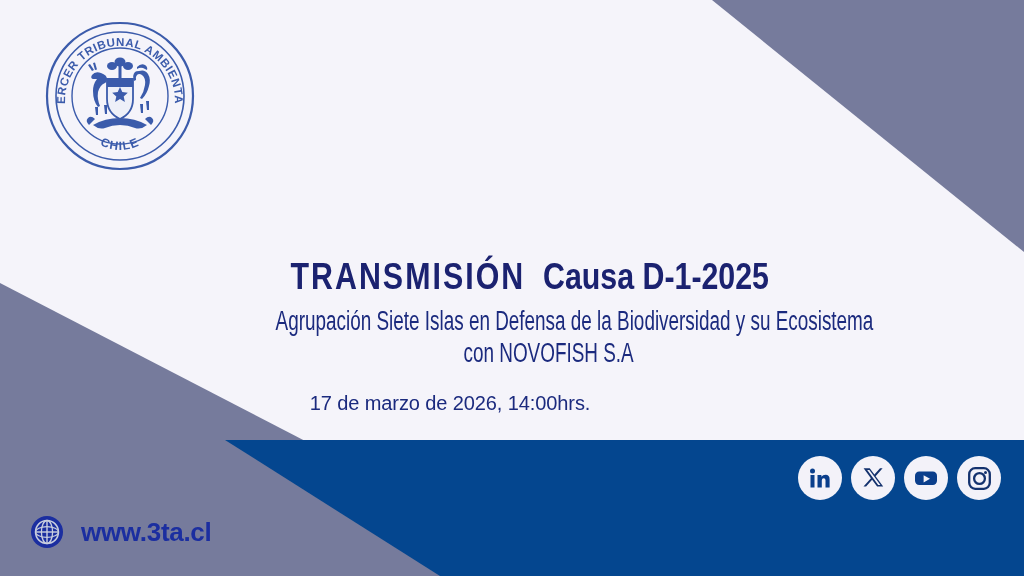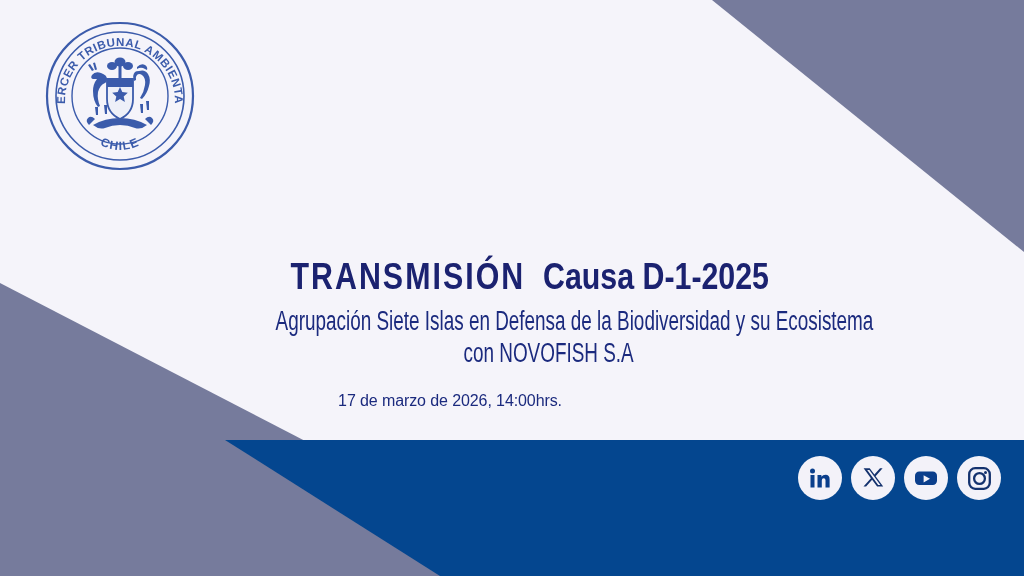--- a/index.html
+++ b/index.html
@@ -69,21 +69,21 @@
   }
   .subtitle .line2 { display: block; }
 
   .datetime {
     position: absolute;
     left: 0;
     top: 392px;
     width: 900px;
     text-align: center;
     color: #1b2a7e;
-    font-size: 16px;
+    font-size: 20px;
     font-weight: normal;
     letter-spacing: -0.1px;
   }
 
   
   .social-row {
     position: absolute;
     left: 798px;
     top: 456px;
     display: flex;
@@ -226,14 +226,25 @@
     <div class="social-btn">
       <svg width="25" height="25" viewBox="0 0 25 25">
         <rect x="2.2" y="2.2" width="20.6" height="20.6" rx="6" fill="none" stroke="#14326e" stroke-width="2.3"></rect>
         <circle cx="12.5" cy="12.5" r="5.4" fill="none" stroke="#14326e" stroke-width="2.3"></circle>
         <circle cx="18.5" cy="6.6" r="1.5" fill="#14326e"></circle>
       </svg>
     </div>
 
   </div>
 
+  <div class="site-row">
+    <svg class="globe" viewBox="0 0 34 34">
+      <circle cx="17" cy="17" r="16" fill="#1b2ea0"></circle>
+      <circle cx="17" cy="17" r="11.5" fill="none" stroke="#c9cede" stroke-width="1.5"></circle>
+      <line x1="17" y1="5.5" x2="17" y2="28.5" stroke="#c9cede" stroke-width="1.4"></line>
+      <line x1="5.5" y1="17" x2="28.5" y2="17" stroke="#c9cede" stroke-width="1.4"></line>
+      <ellipse cx="17" cy="17" rx="5.6" ry="11.5" fill="none" stroke="#c9cede" stroke-width="1.3"></ellipse>
+      <ellipse cx="17" cy="17" rx="11.5" ry="5.4" fill="none" stroke="#c9cede" stroke-width="1.1"></ellipse>
+    </svg>
+    <span class="site-url">www.3ta.cl</span>
+  </div>
 
 </div>
 
 </body></html>

